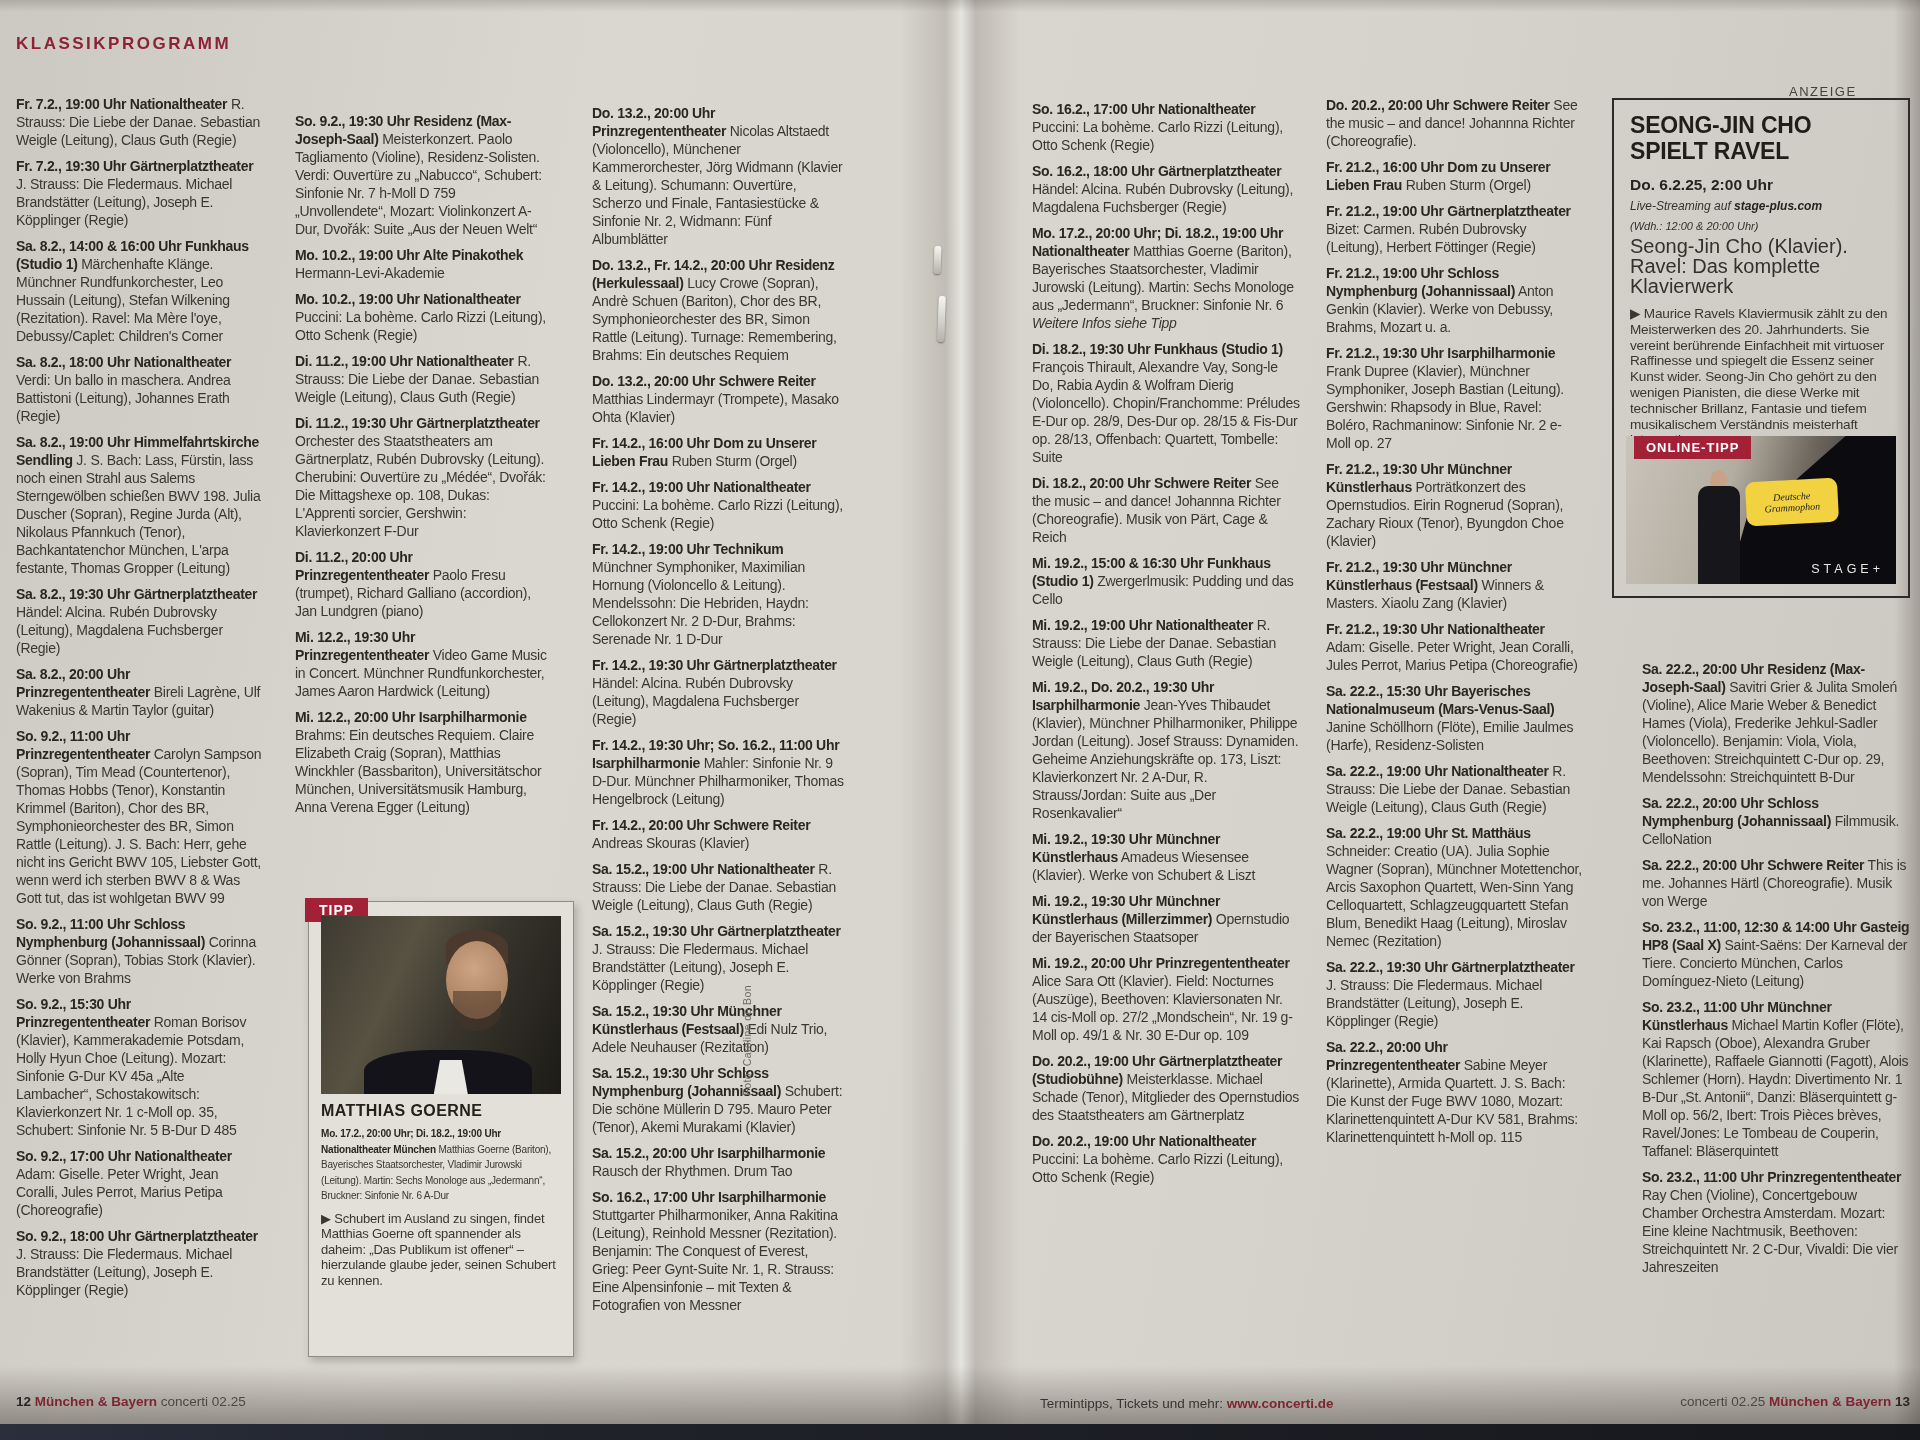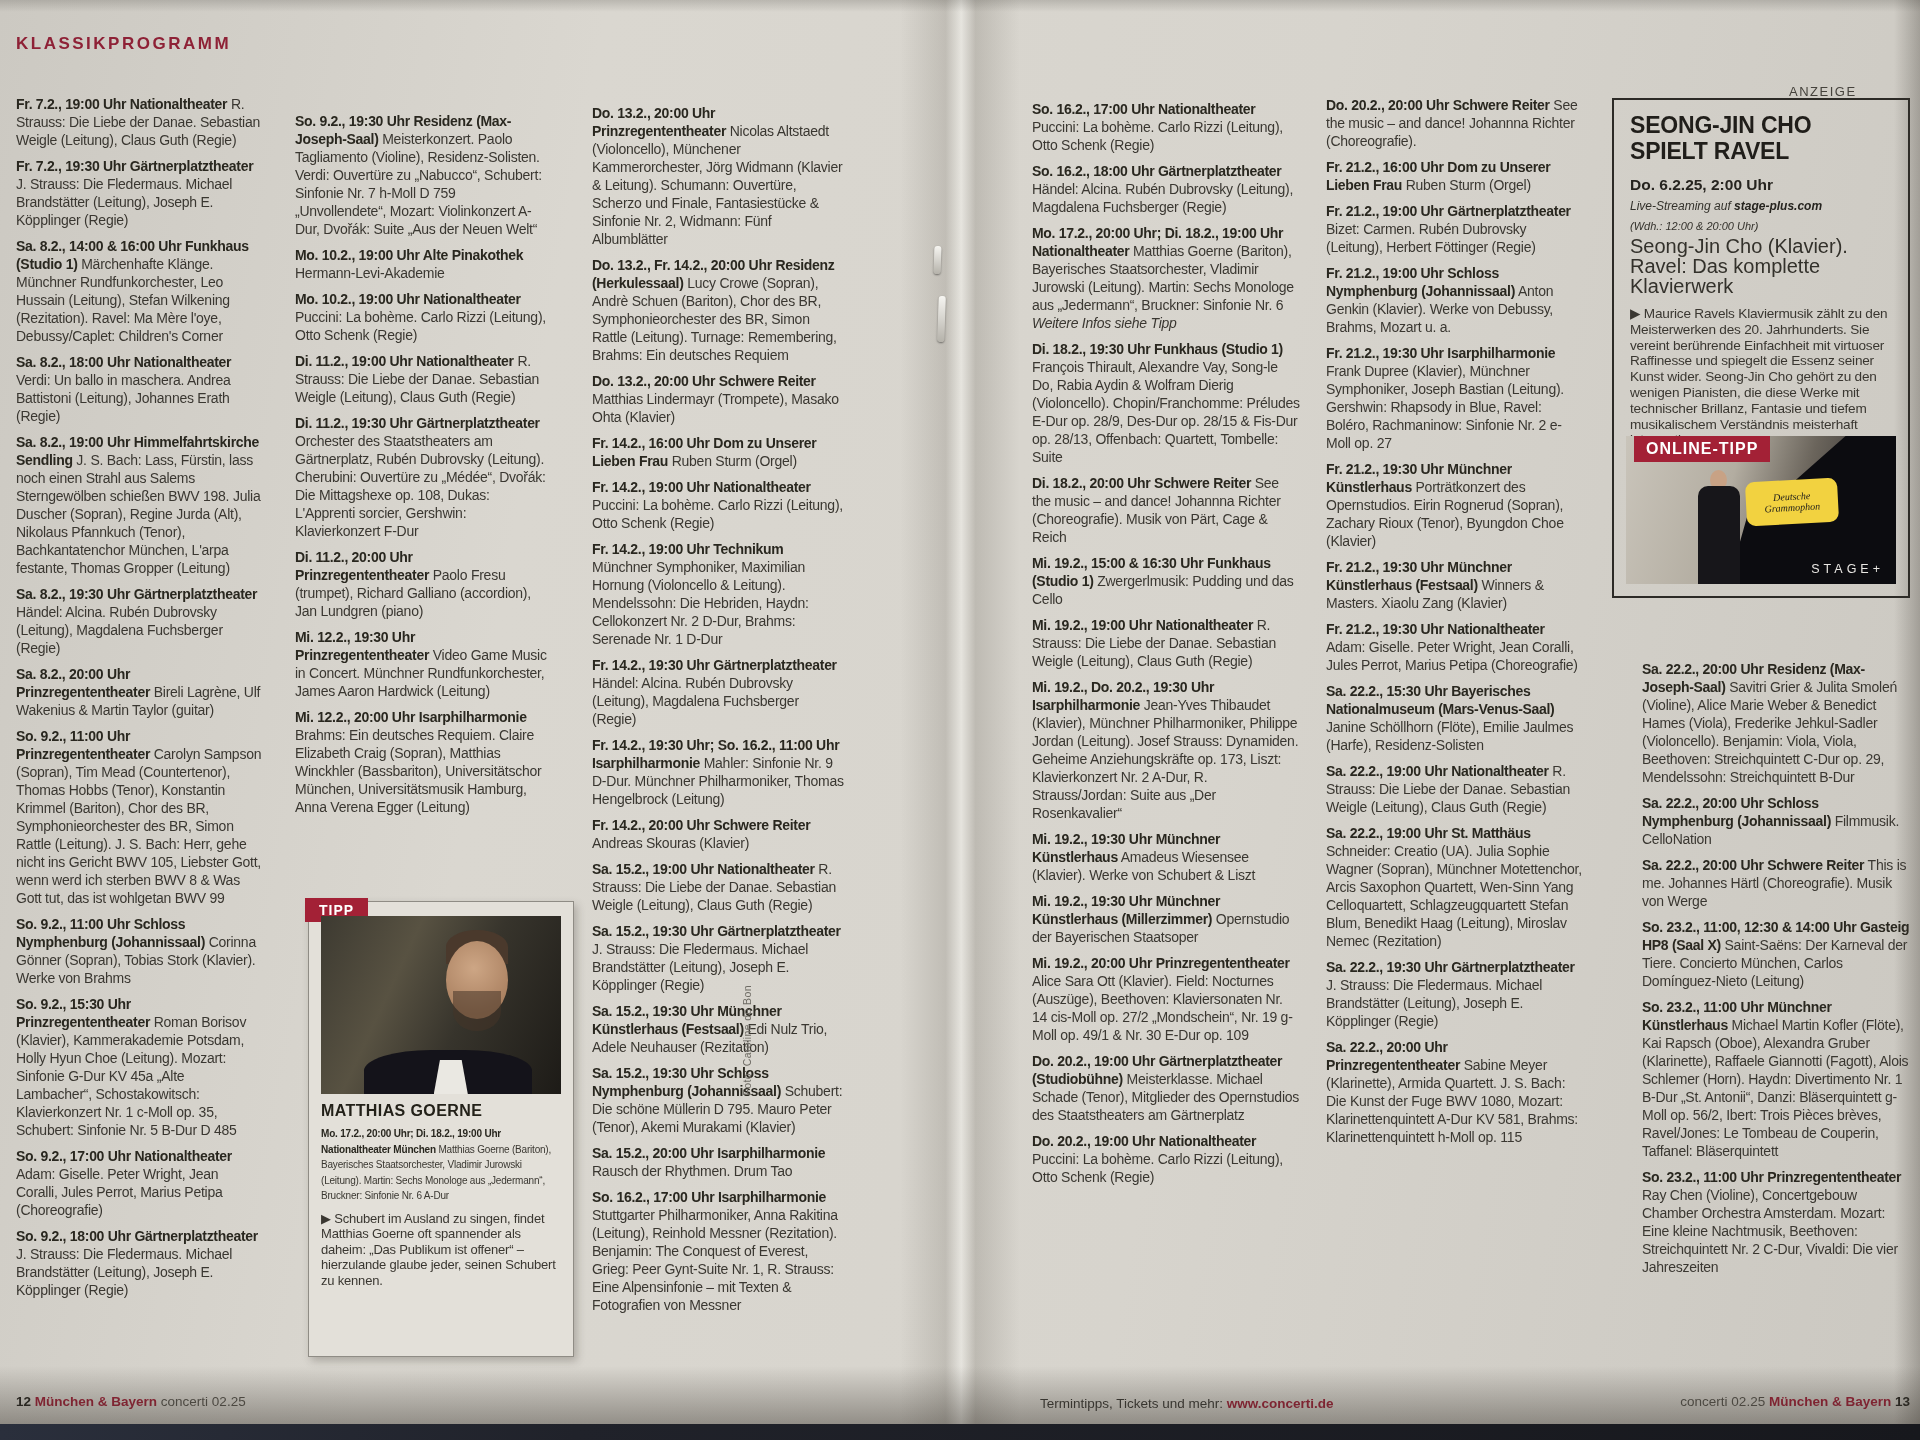--- a/index.html
+++ b/index.html
@@ -59,21 +59,21 @@
     color:#201e1a;white-space:pre-line;margin-bottom:12px;}
   .ad-date{font-size:15.5px;font-weight:700;color:#26241f;margin-bottom:2px;}
   .ad-stream{font-size:12px;font-style:italic;color:#33312b;line-height:20px;}
   .ad-stream b{color:#26241f;}
   .ad-wdh{font-size:11px;font-style:italic;color:#33312b;line-height:20px;}
   .ad-line{font-size:20px;color:#33312b;line-height:20px;}
   .ad-para{margin:10px 0 0 0;font-size:13.6px;line-height:15.8px;letter-spacing:-0.2px;color:#3a3731;}
   .ad-photo{position:absolute;left:12px;right:12px;bottom:12px;height:148px;overflow:hidden;
     background:linear-gradient(105deg,#c9c4ba 0%,#b3ada1 38%,#6b655c 62%,#17161a 100%);}
   .online-tipp{position:absolute;top:0;left:8px;background:#a32136;color:#fff;font-weight:700;
-    font-size:16px;letter-spacing:1px;padding:4px 12px;z-index:3;}
+    font-size:13px;letter-spacing:1px;padding:4px 12px;z-index:3;}
   .pianist-head{position:absolute;left:84px;top:34px;width:17px;height:20px;border-radius:50%;
     background:#c8a285;z-index:2;}
   .pianist-body{position:absolute;left:72px;top:50px;width:42px;height:98px;border-radius:10px 10px 0 0;
     background:#17161a;z-index:2;}
   .piano{position:absolute;right:0;top:0;width:168px;height:100%;z-index:1;
     background:#0c0c10;clip-path:polygon(100% 0,100% 100%,0 100%,12% 52%,40% 30%,70% 0);}
   .dg-label{position:absolute;right:58px;top:44px;width:92px;height:44px;background:#f2d240;
     border-radius:9px;display:flex;align-items:center;justify-content:center;text-align:center;
     font-family:"Liberation Serif",serif;font-style:italic;font-size:10px;line-height:11px;
     color:#24221c;transform:rotate(-3deg);z-index:2;padding:2px;box-sizing:border-box;}

